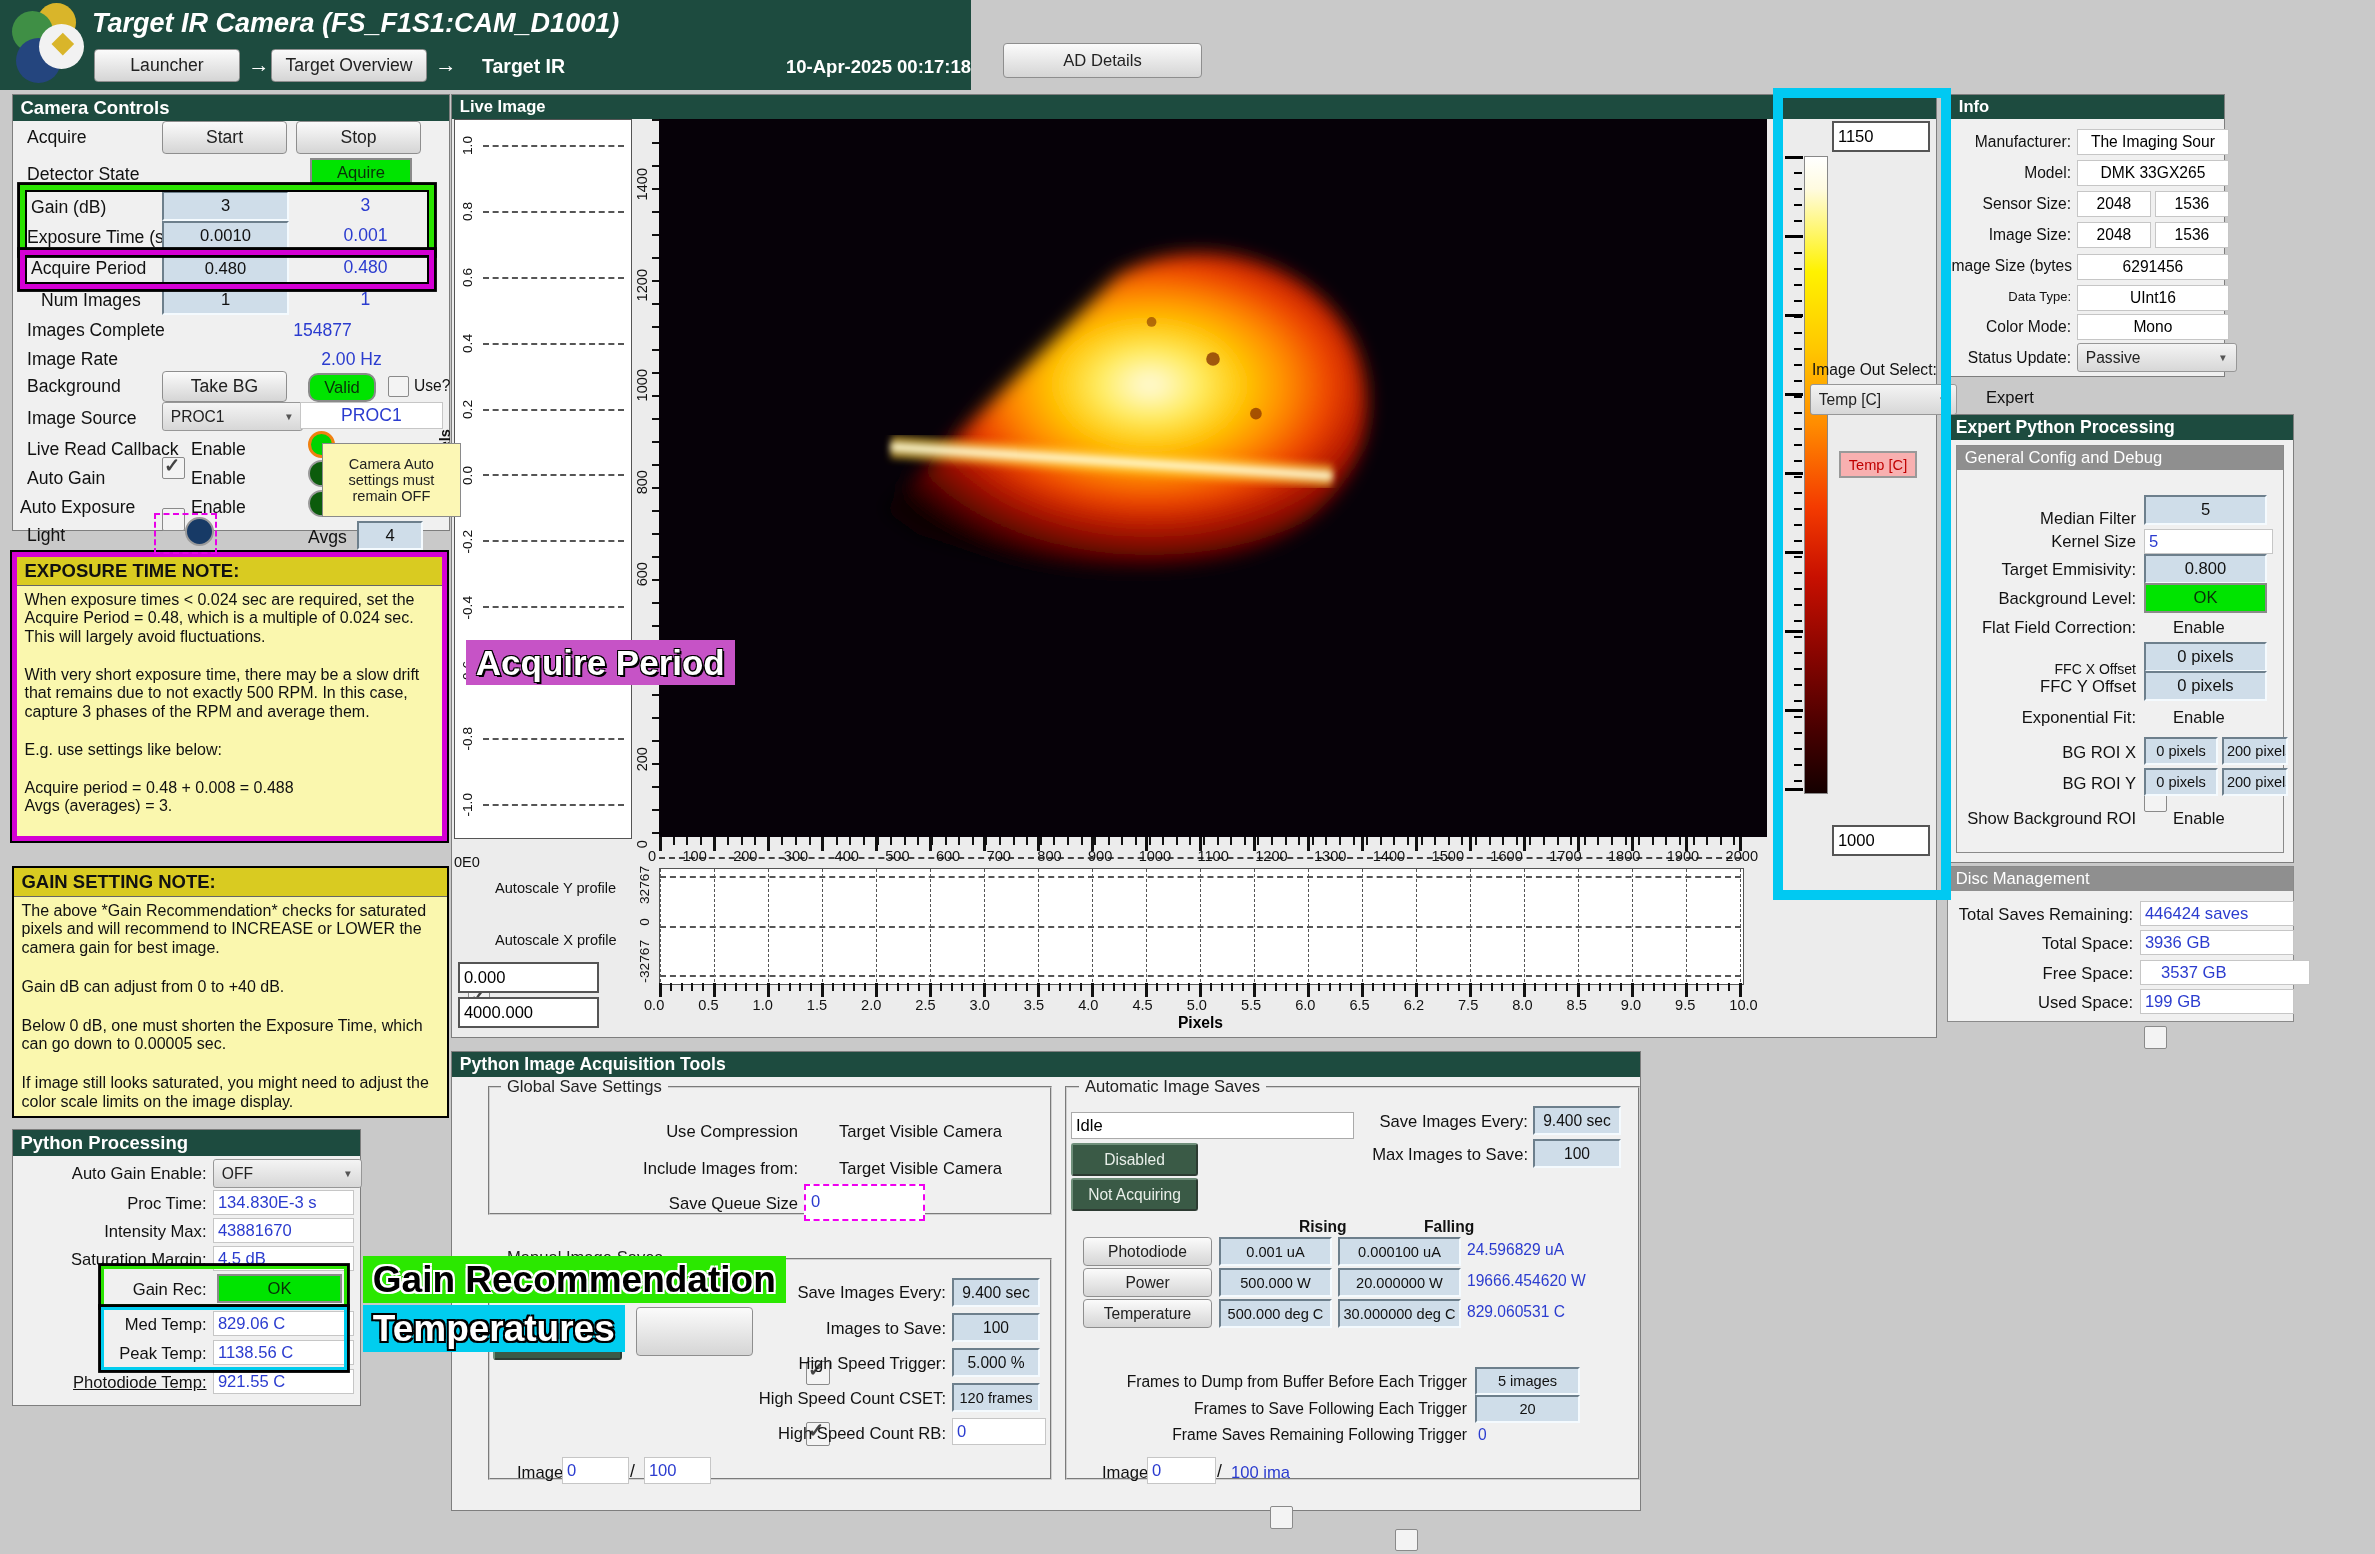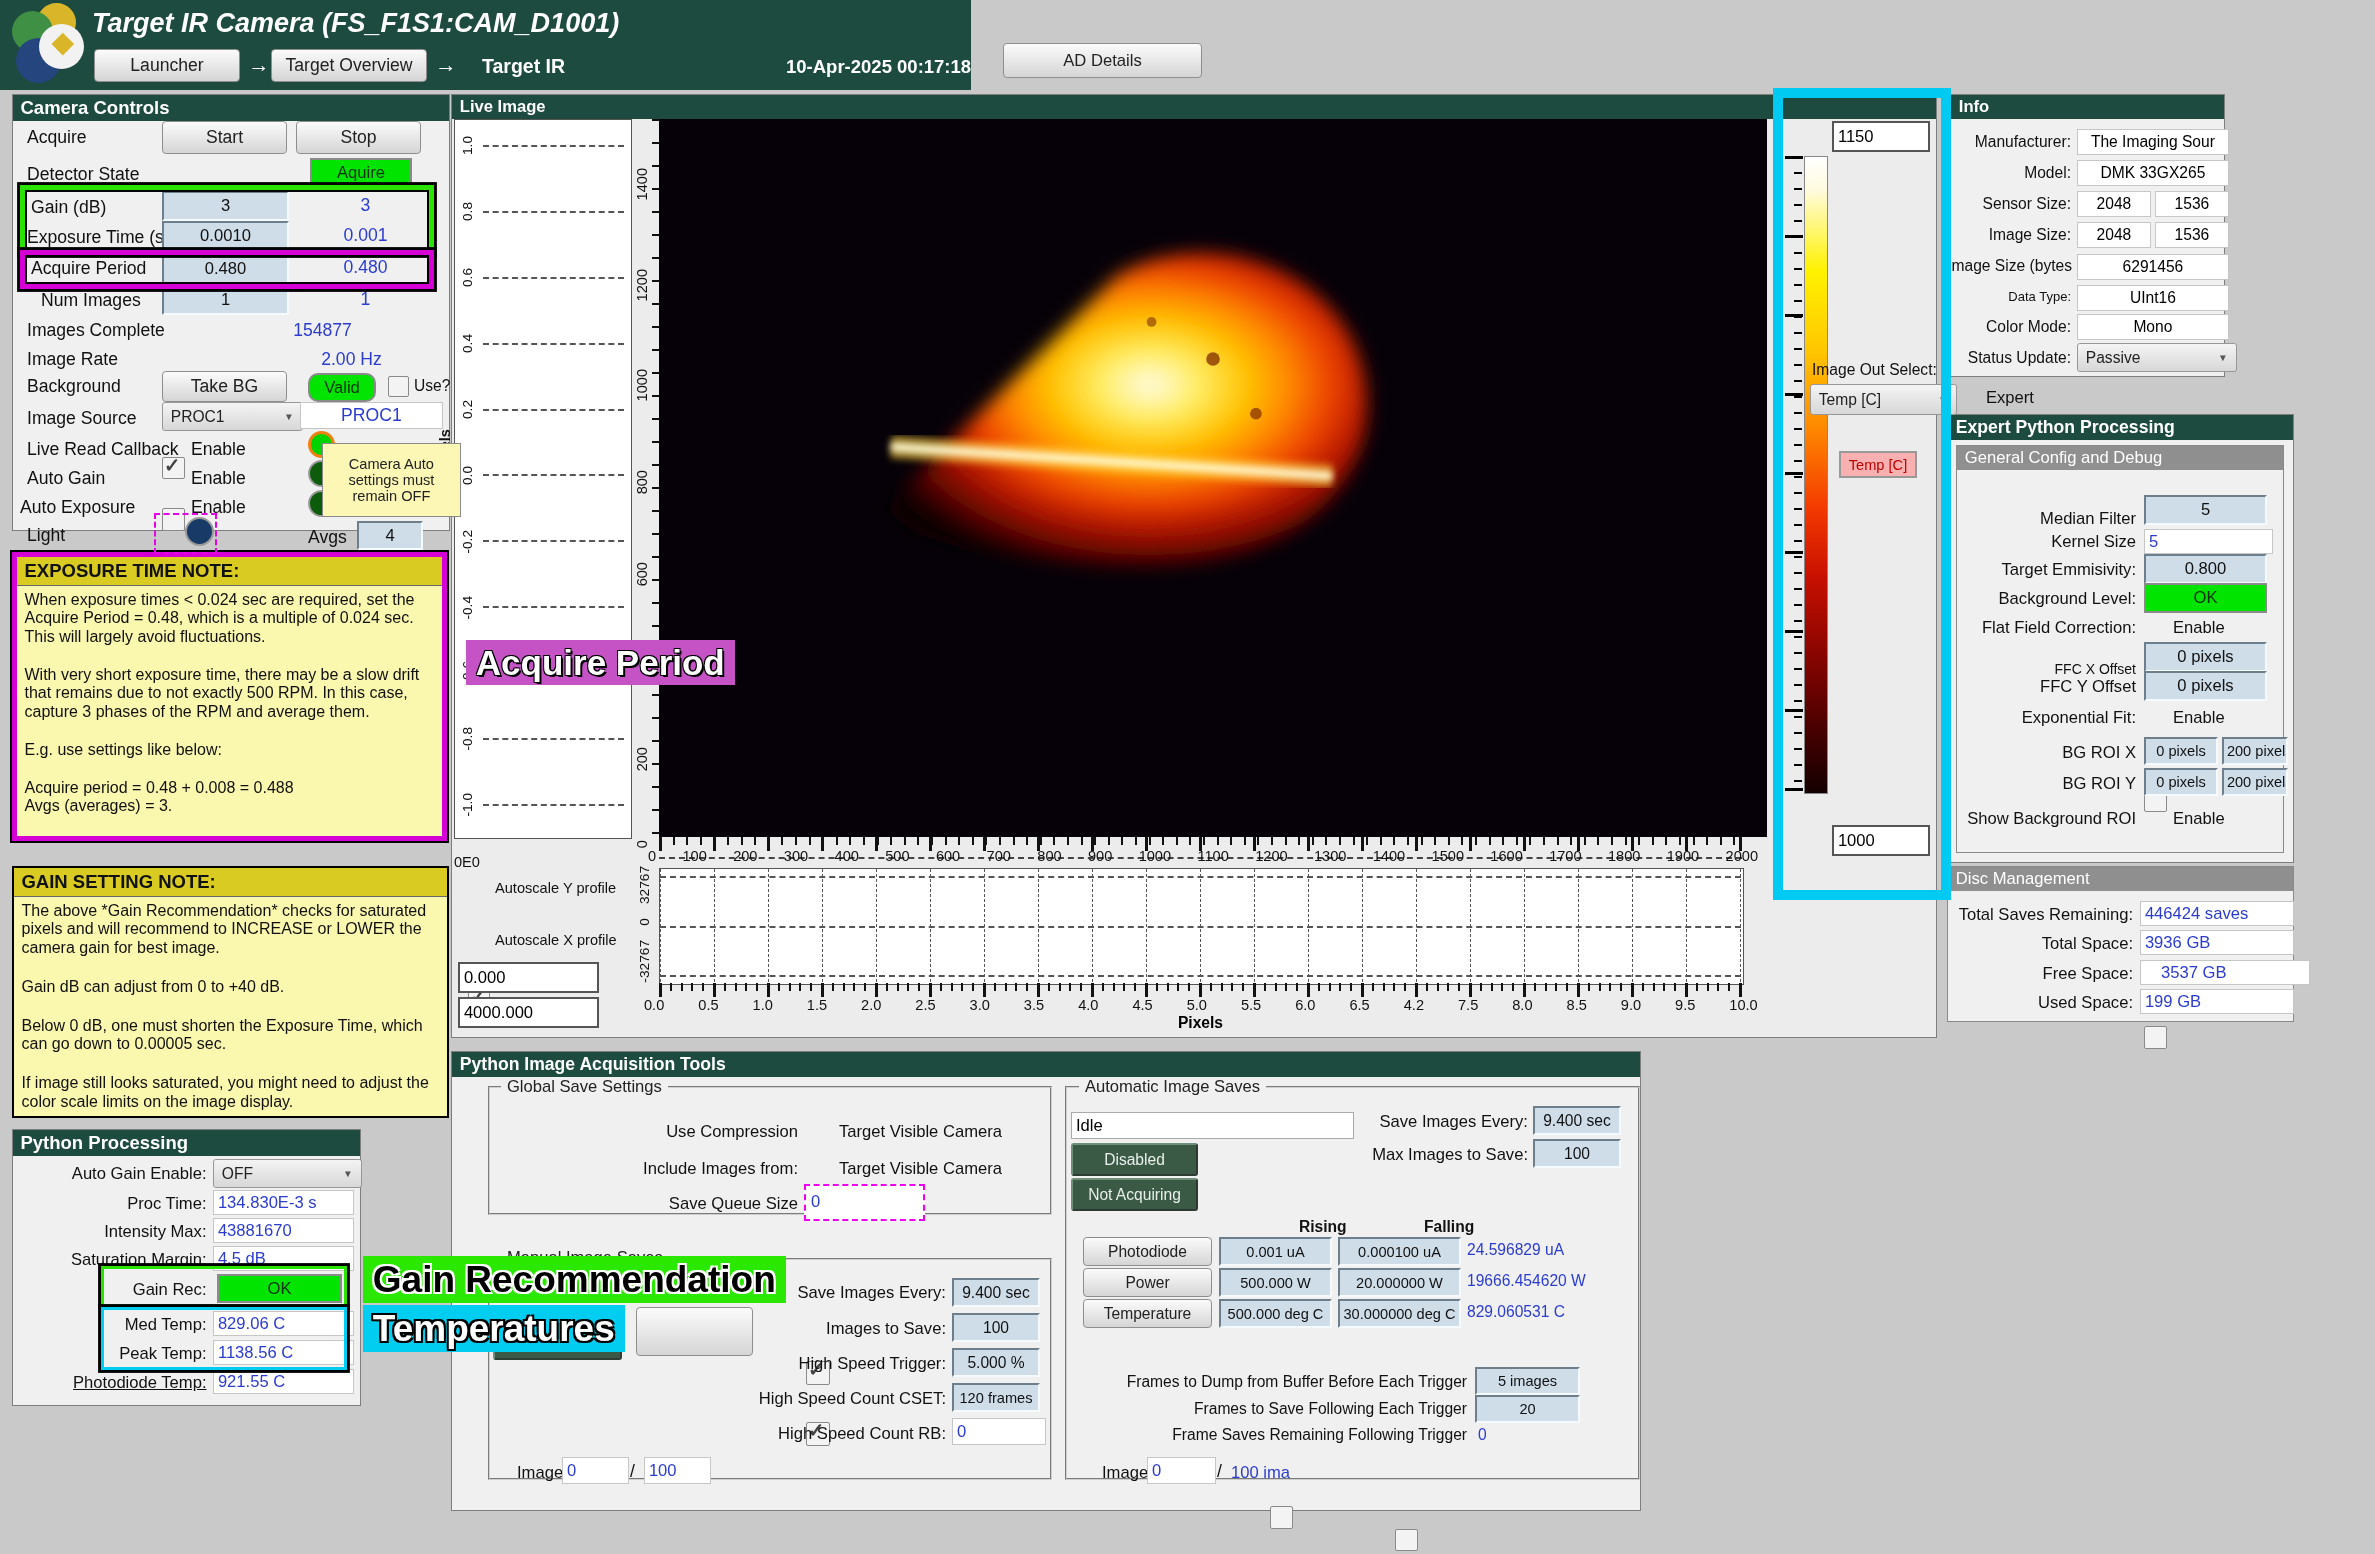--- a/index.html
+++ b/index.html
@@ -343,21 +343,21 @@
       <span class="xax-lbl">2.0</span>
       <span class="xax-lbl">2.5</span>
       <span class="xax-lbl">3.0</span>
       <span class="xax-lbl">3.5</span>
       <span class="xax-lbl">4.0</span>
       <span class="xax-lbl">4.5</span>
       <span class="xax-lbl">5.0</span>
       <span class="xax-lbl">5.5</span>
       <span class="xax-lbl">6.0</span>
       <span class="xax-lbl">6.5</span>
-      <span class="xax-lbl">4.2</span>
+      <span class="xax-lbl">6.2</span>
       <span class="xax-lbl">7.5</span>
       <span class="xax-lbl">8.0</span>
       <span class="xax-lbl">8.5</span>
       <span class="xax-lbl">9.0</span>
       <span class="xax-lbl">9.5</span>
       <span class="xax-lbl">10.0</span>
     </div>
   <div class="a b" style="left:659px;top:1014px;width:1083px;text-align:center;font-size:15.6px;">Pixels</div>
 
   <div class="a" style="left:454px;top:854px;font-size:14.6px;color:#111;">0E0</div>

